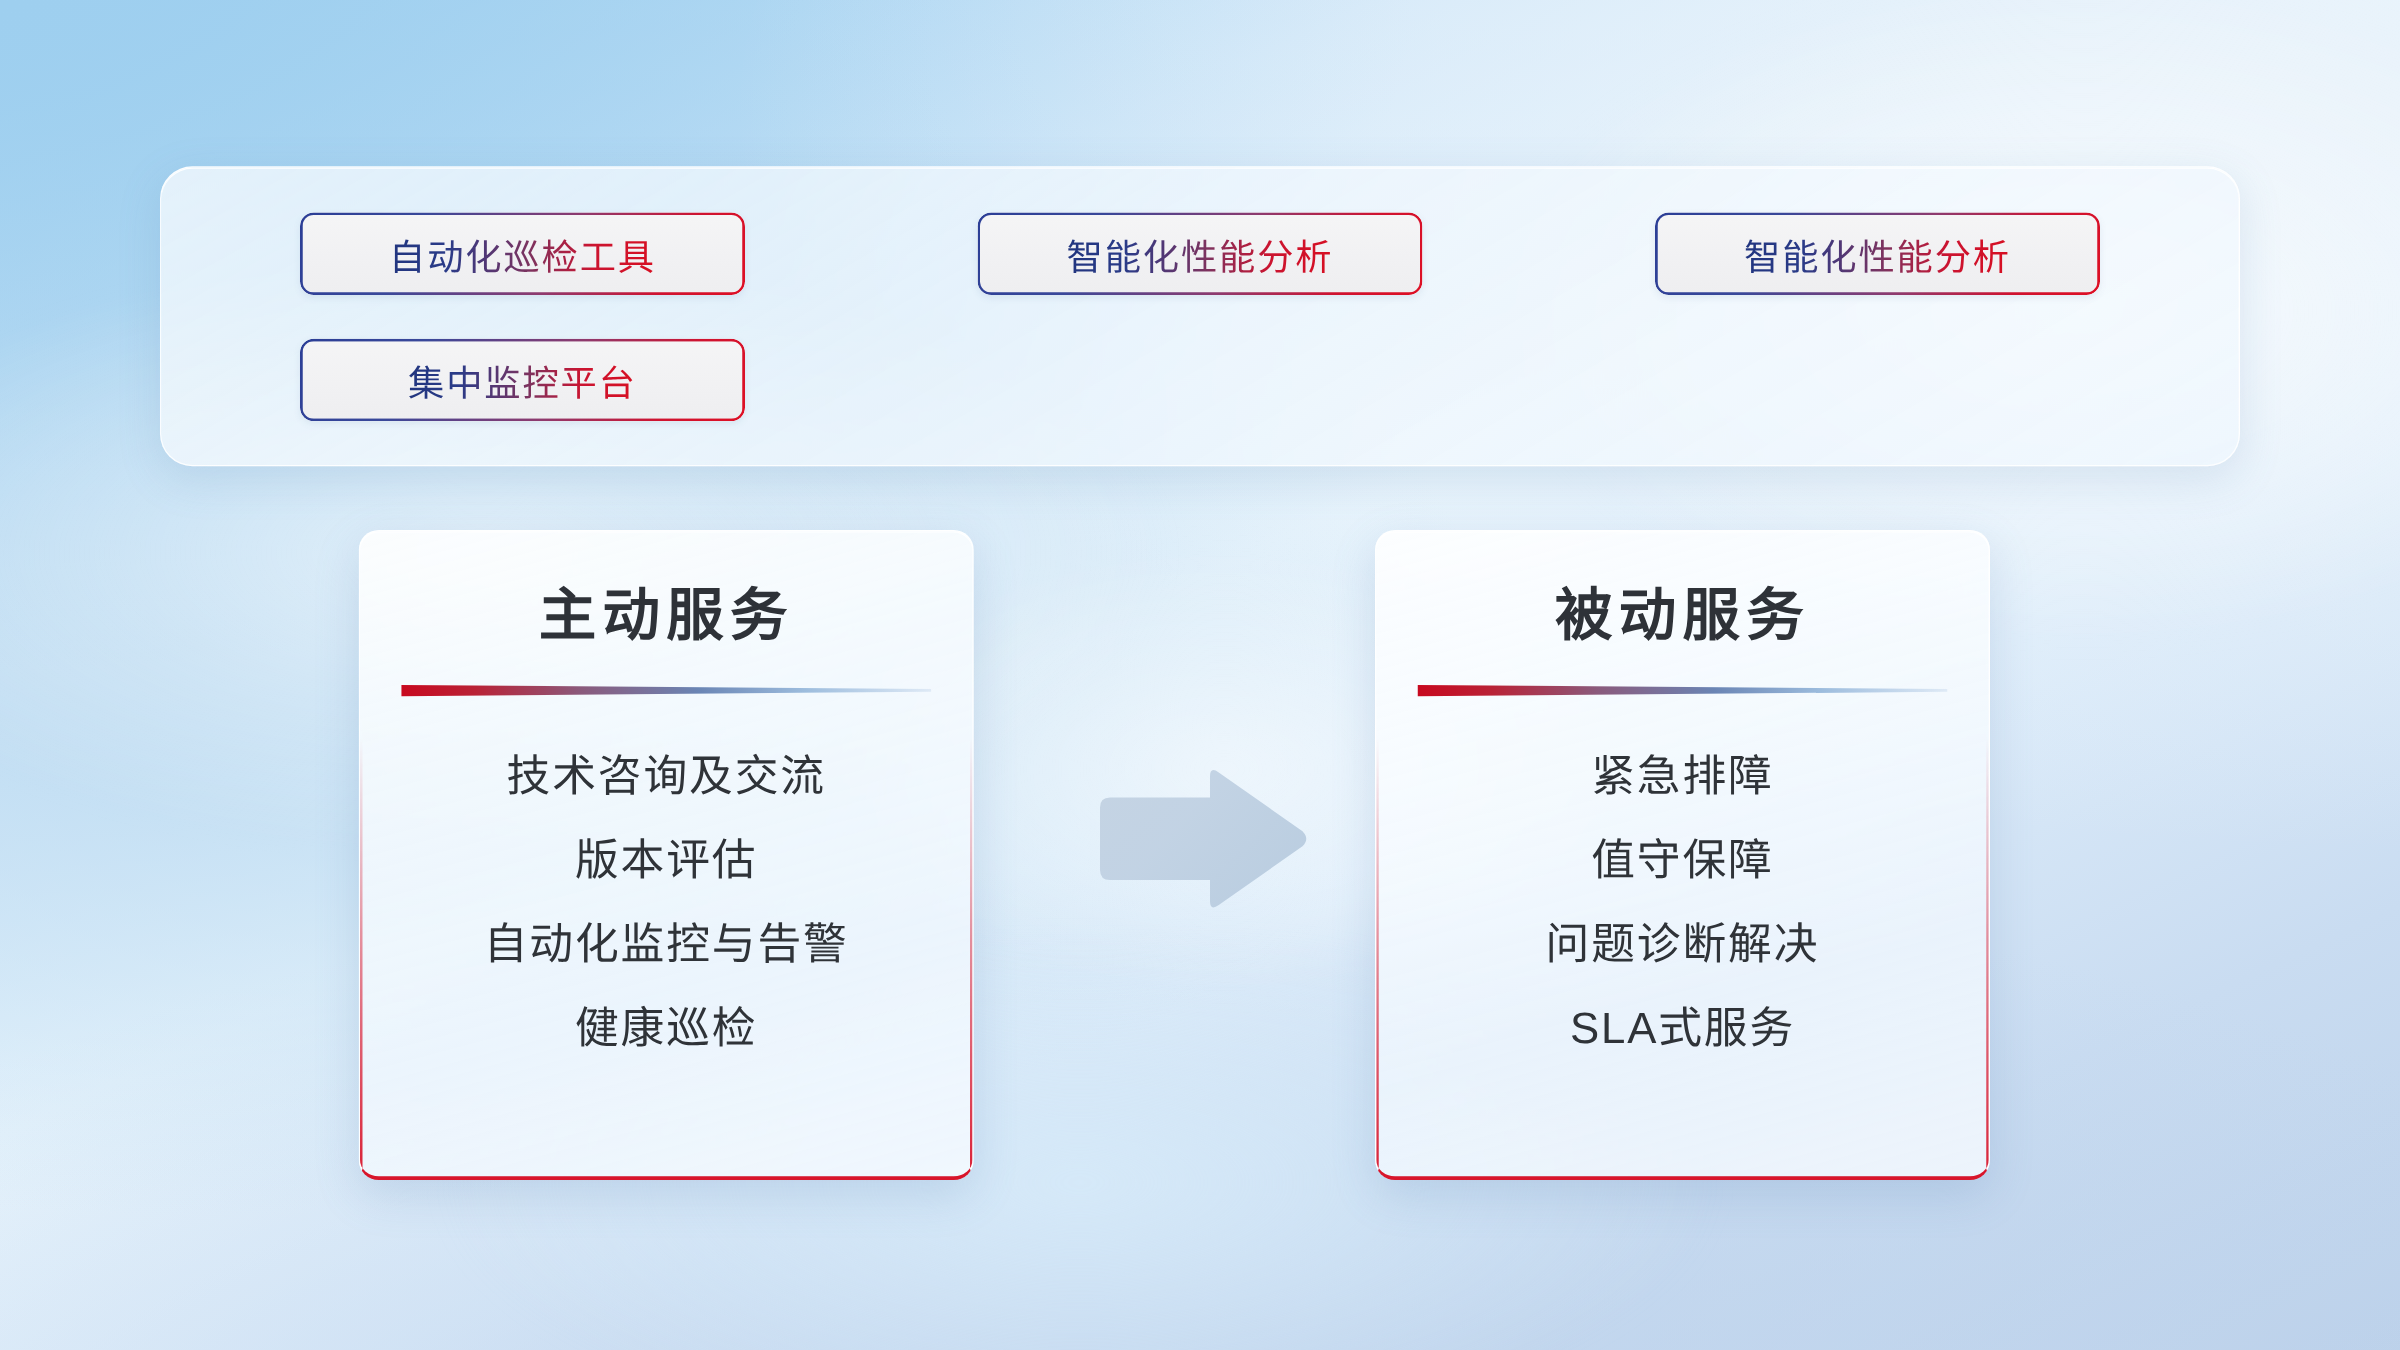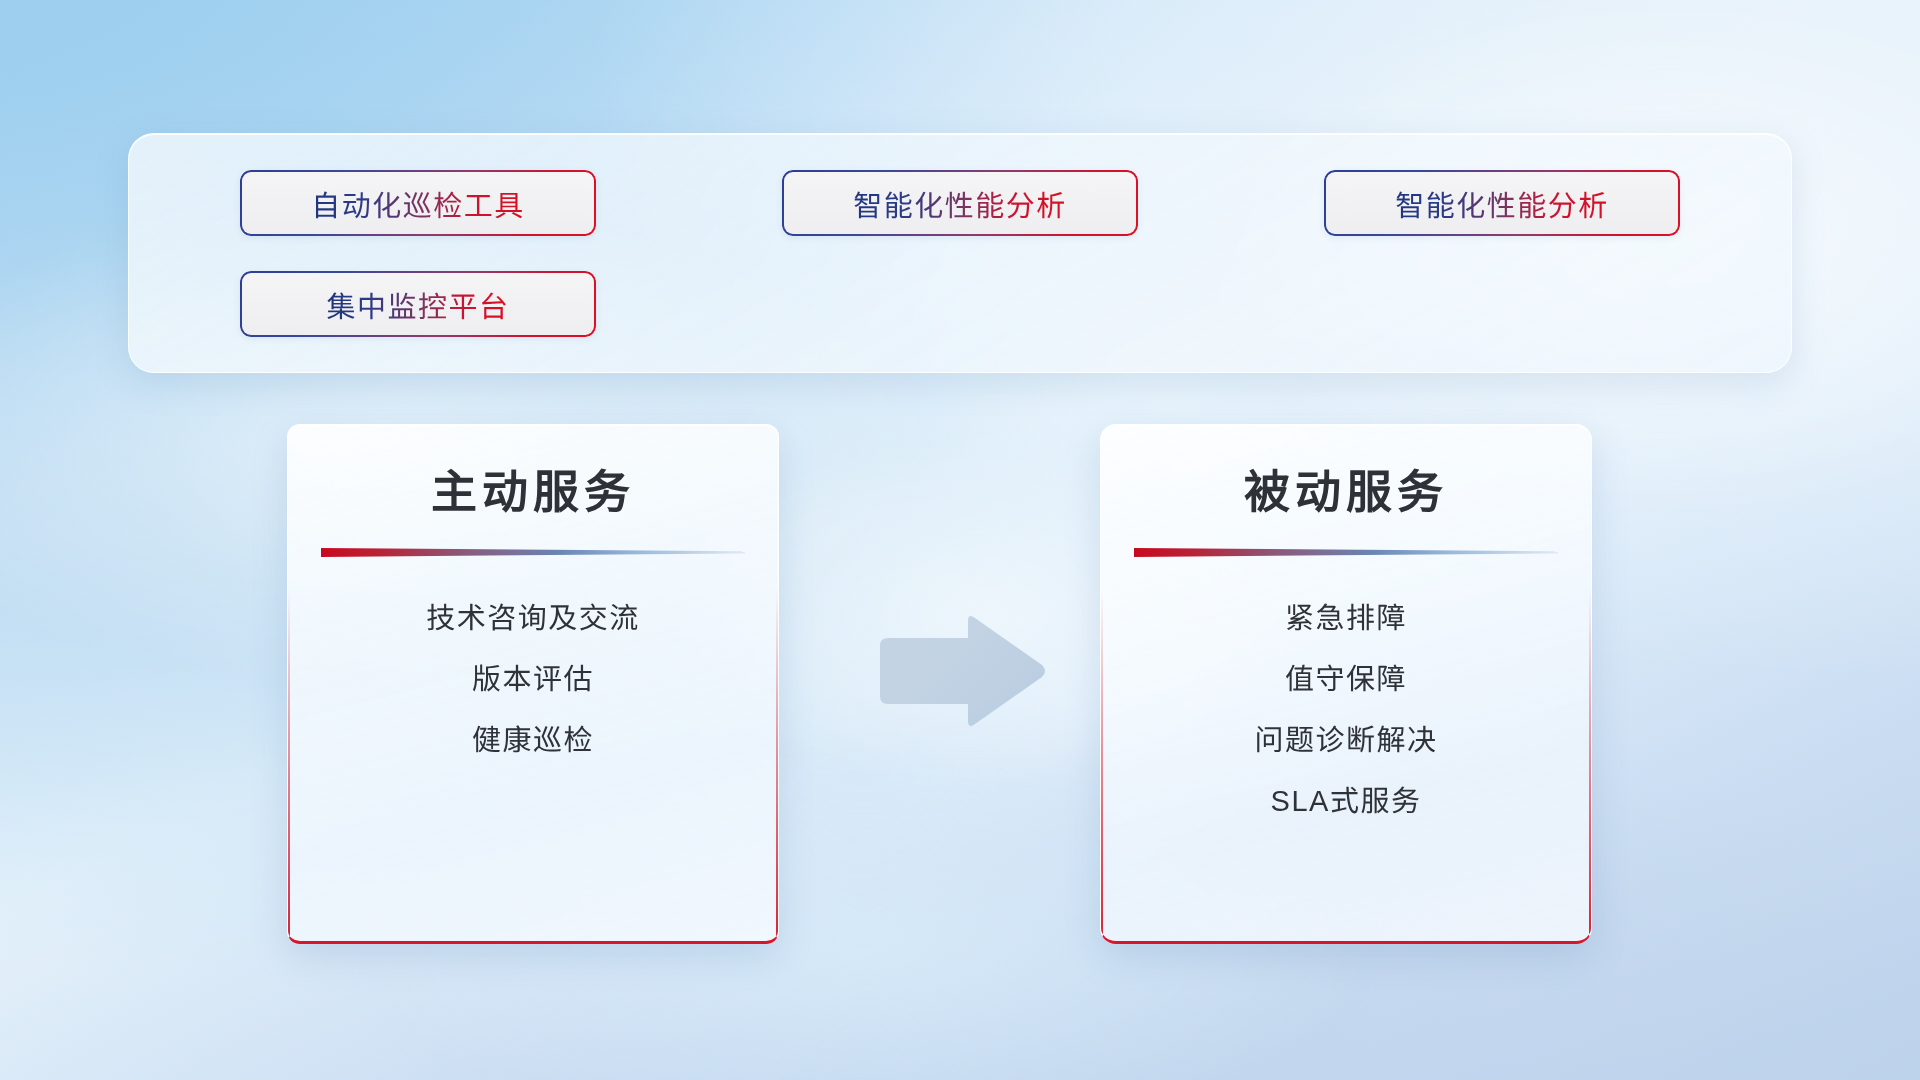--- a/index.html
+++ b/index.html
@@ -166,21 +166,21 @@
   .service-card::after {
     content: "";
     position: absolute;
     right: 0;
     top: 32%;
     bottom: 0;
     width: 2px;
     background: linear-gradient(180deg, rgba(216,21,43,0) 0%, rgba(216,21,43,0.45) 45%, rgba(216,21,43,0.95) 100%);
     pointer-events: none;
   }
-  #card-proactive { left: 287px; border-radius: 13px; }
+  #card-proactive { left: 287px; }
   #card-reactive  { left: 1100px; }
 
   .card-title {
     position: relative;
     z-index: 2;
     text-align: center;
     margin-top: 30px;
     font-size: 46px;
     font-weight: 700;
     letter-spacing: 5px;
@@ -198,21 +198,21 @@
 
   .card-list {
     position: relative;
     z-index: 2;
     list-style: none;
     margin: 30px 0 0;
     padding: 0;
     text-align: center;
   }
   .card-list li {
-    font-size: 29px;
+    font-size: 35px;
     font-weight: 400;
     letter-spacing: 1.5px;
     color: #2f3338;
     line-height: 1;
     padding: 16px 0;
   }
 
   
   #flow-arrow {
     position: absolute;
@@ -272,20 +272,21 @@
             <stop offset="100%" stop-color="#dfeaf6"></stop>
           </linearGradient>
         </defs>
         <path d="M0,1 L424,4.2 L424,6.4 L0,10 Z" fill="url(#divGradL)"></path>
       </svg>
     </div>
 
     <ul class="card-list">
       <li>技术咨询及交流</li>
       <li>版本评估</li>
+      <li>自动化监控与告警</li>
       <li>健康巡检</li>
     </ul>
   </div>
 
   <div id="flow-arrow">
     <svg viewBox="0 0 176 118" aria-hidden="true">
       <defs>
         <linearGradient id="arrowGrad" x1="0" y1="0" x2="1" y2="0.6">
           <stop offset="0%" stop-color="#c3d2e2" stop-opacity="0.95"></stop>
           <stop offset="45%" stop-color="#bfd0e2" stop-opacity="0.92"></stop>

